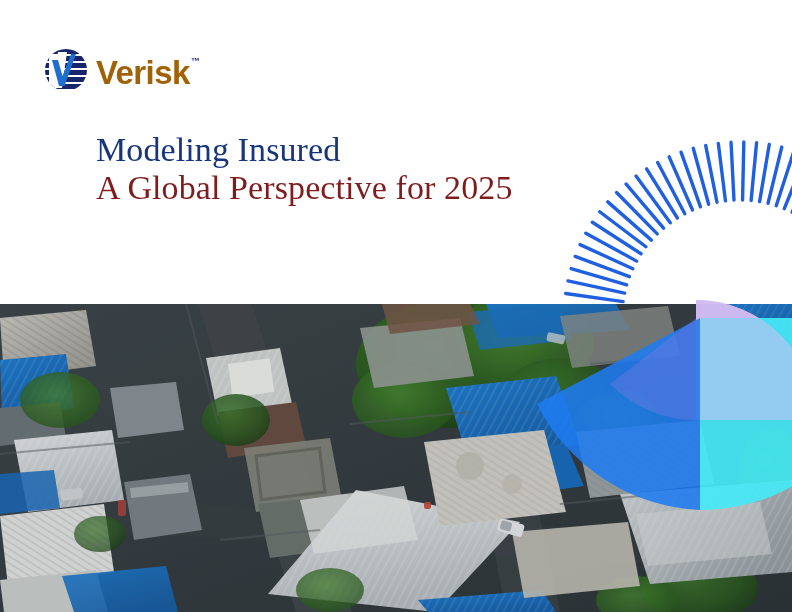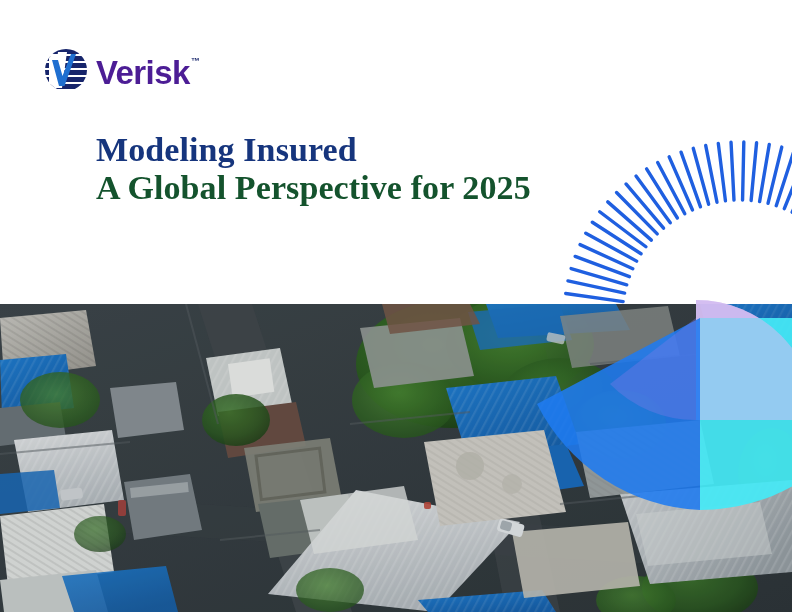--- a/index.html
+++ b/index.html
@@ -47,21 +47,21 @@
     margin-left: 8px;
     display: flex;
     align-items: flex-start;
     line-height: 1;
   }
   #logo-wordmark {
     font-family: "Liberation Sans", sans-serif;
     font-size: 33px;
     font-weight: bold;
     letter-spacing: -0.6px;
-    color: #4c1d95;
+    color: #a16207;
     line-height: 1;
     position: relative;
     top: 2px;
   }
   #logo-tm {
     font-family: "Liberation Sans", sans-serif;
     font-size: 9px;
     font-weight: bold;
     color: #17256b;
     margin-left: 1px;
@@ -73,26 +73,26 @@
     position: absolute;
     left: 96px;
     top: 131px;
     z-index: 40;
     width: 520px;
   }
   .title-line {
     font-family: "Liberation Serif", "DejaVu Serif", serif;
     font-size: 34px;
     line-height: 38px;
-    font-weight: bold;
+    font-weight: normal;
     letter-spacing: 0.1px;
     white-space: nowrap;
   }
   .title-dark { color: #16357d; }
-  .title-bright { color: #14532d; }
+  .title-bright { color: #7f1d1d; }
 
   
   #deco-layer {
     position: absolute;
     left: 0; top: 0;
     width: 792px;
     height: 612px;
     z-index: 30;
     pointer-events: none;
   }

